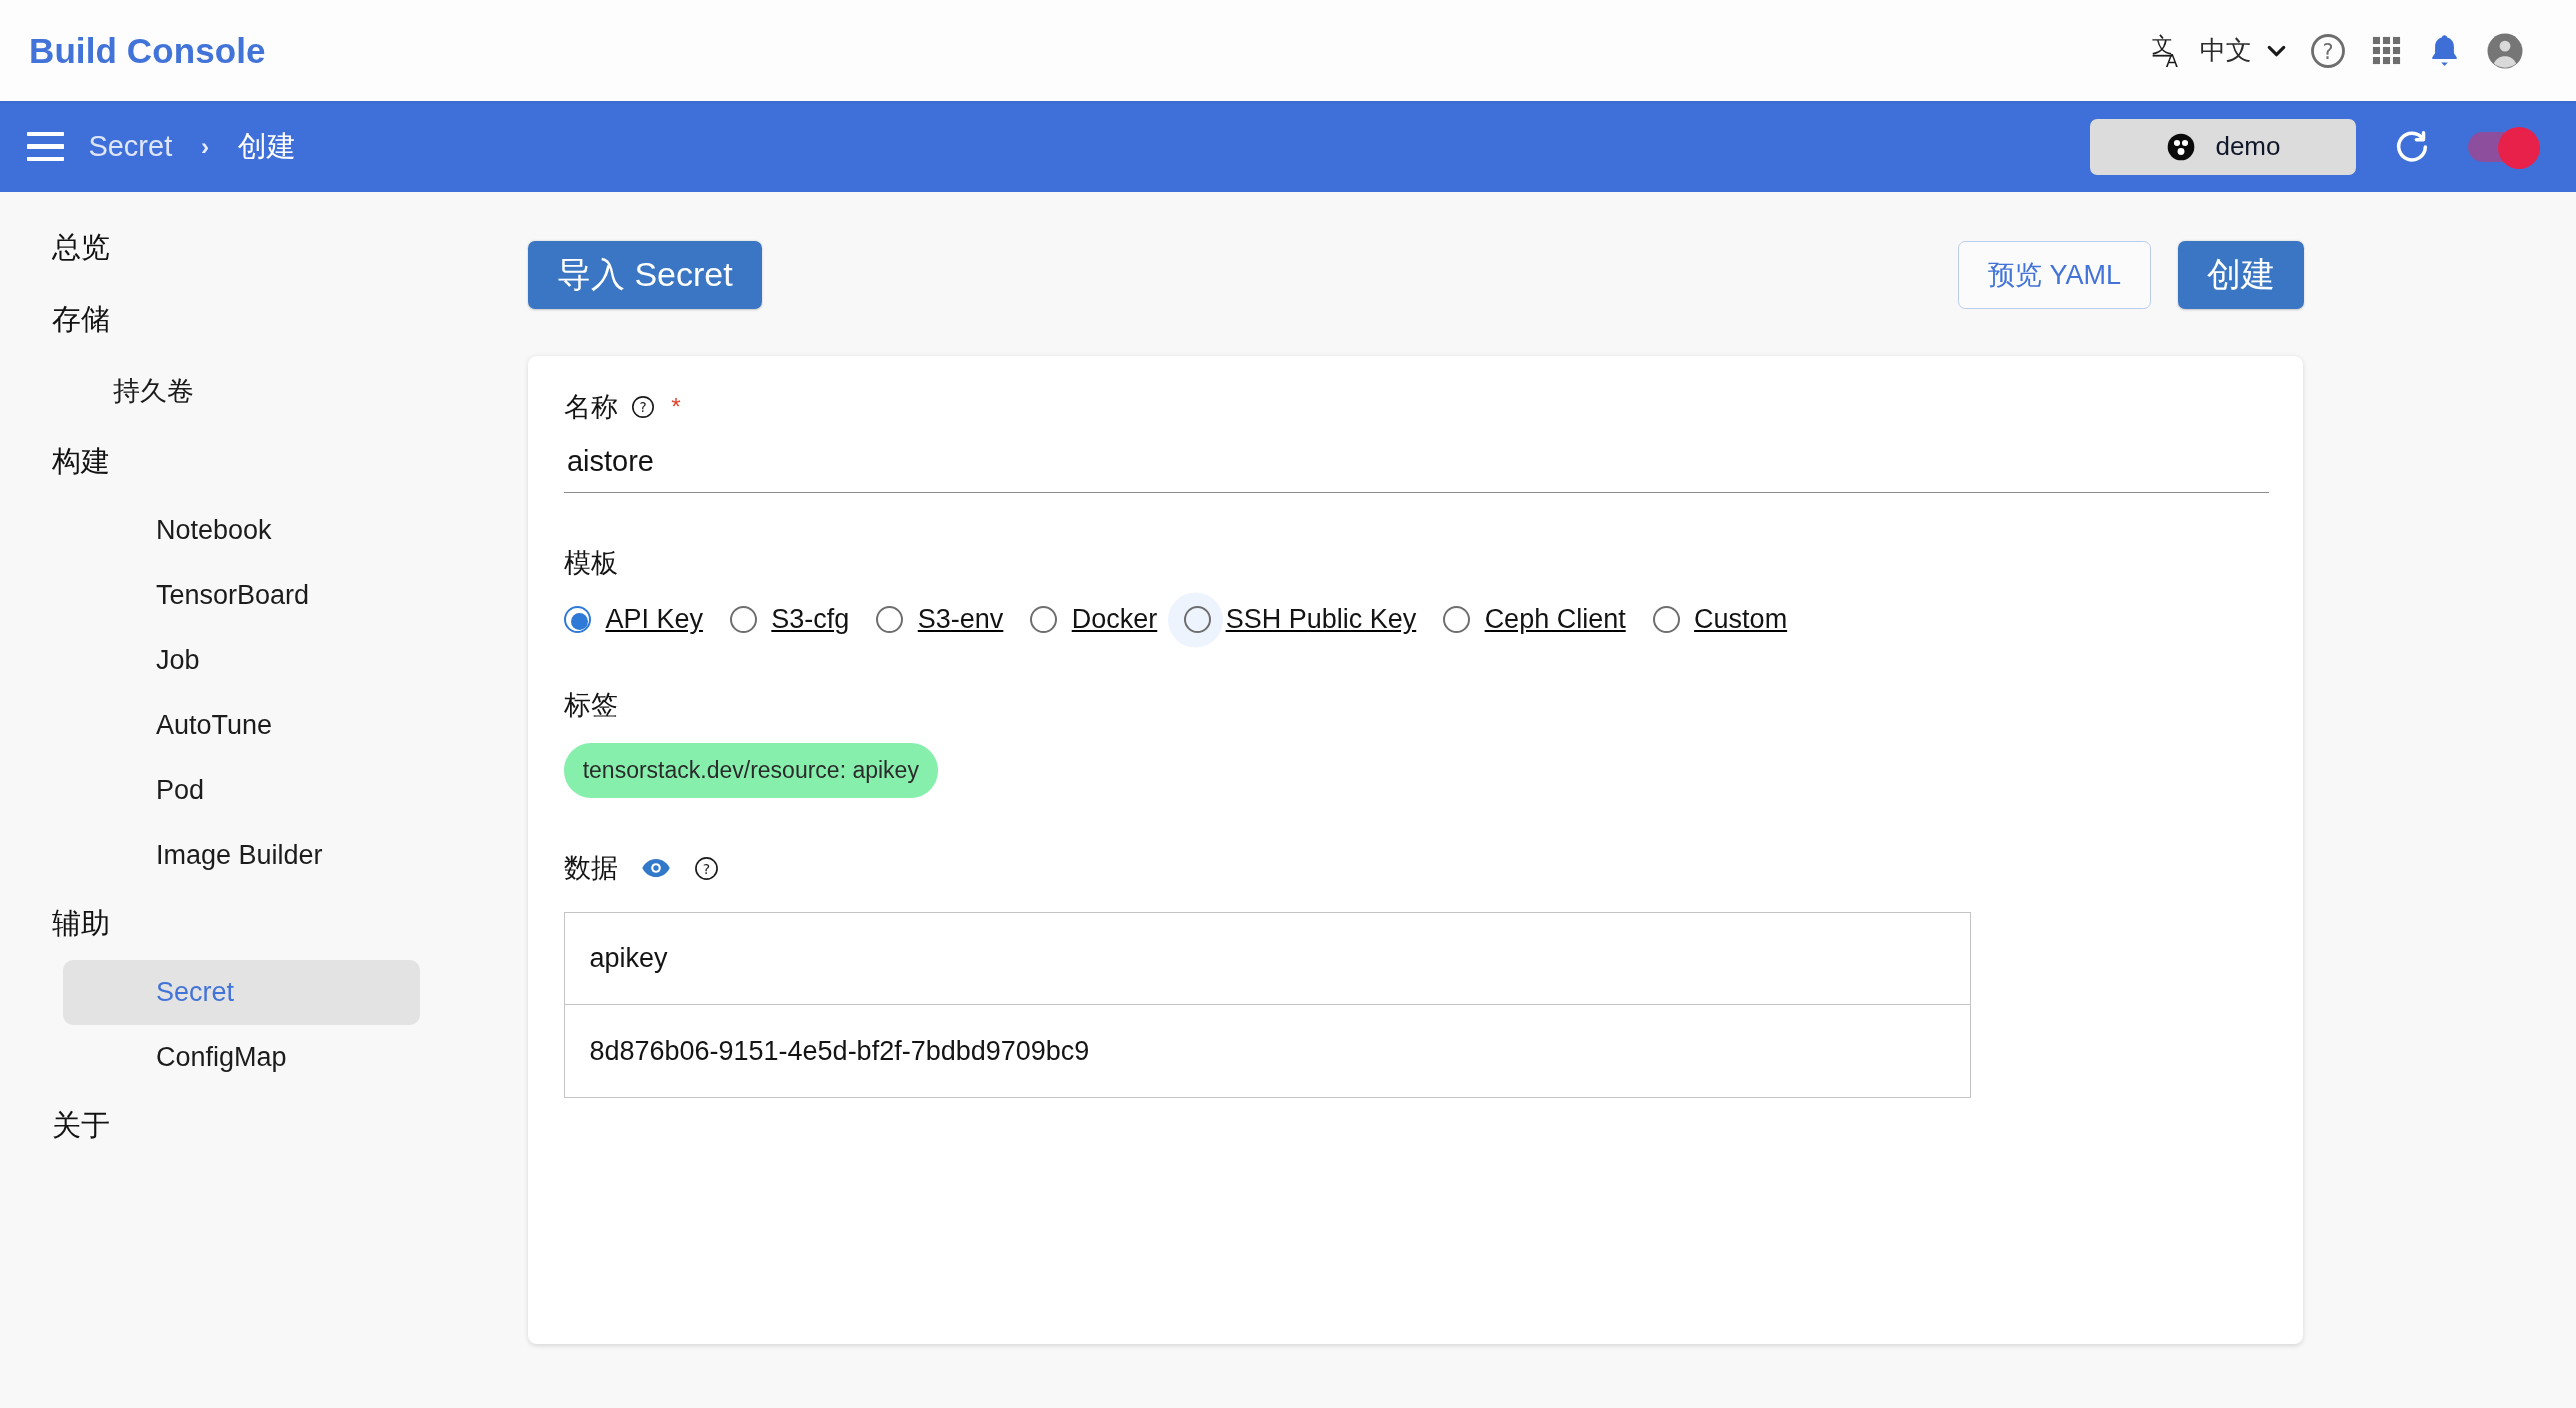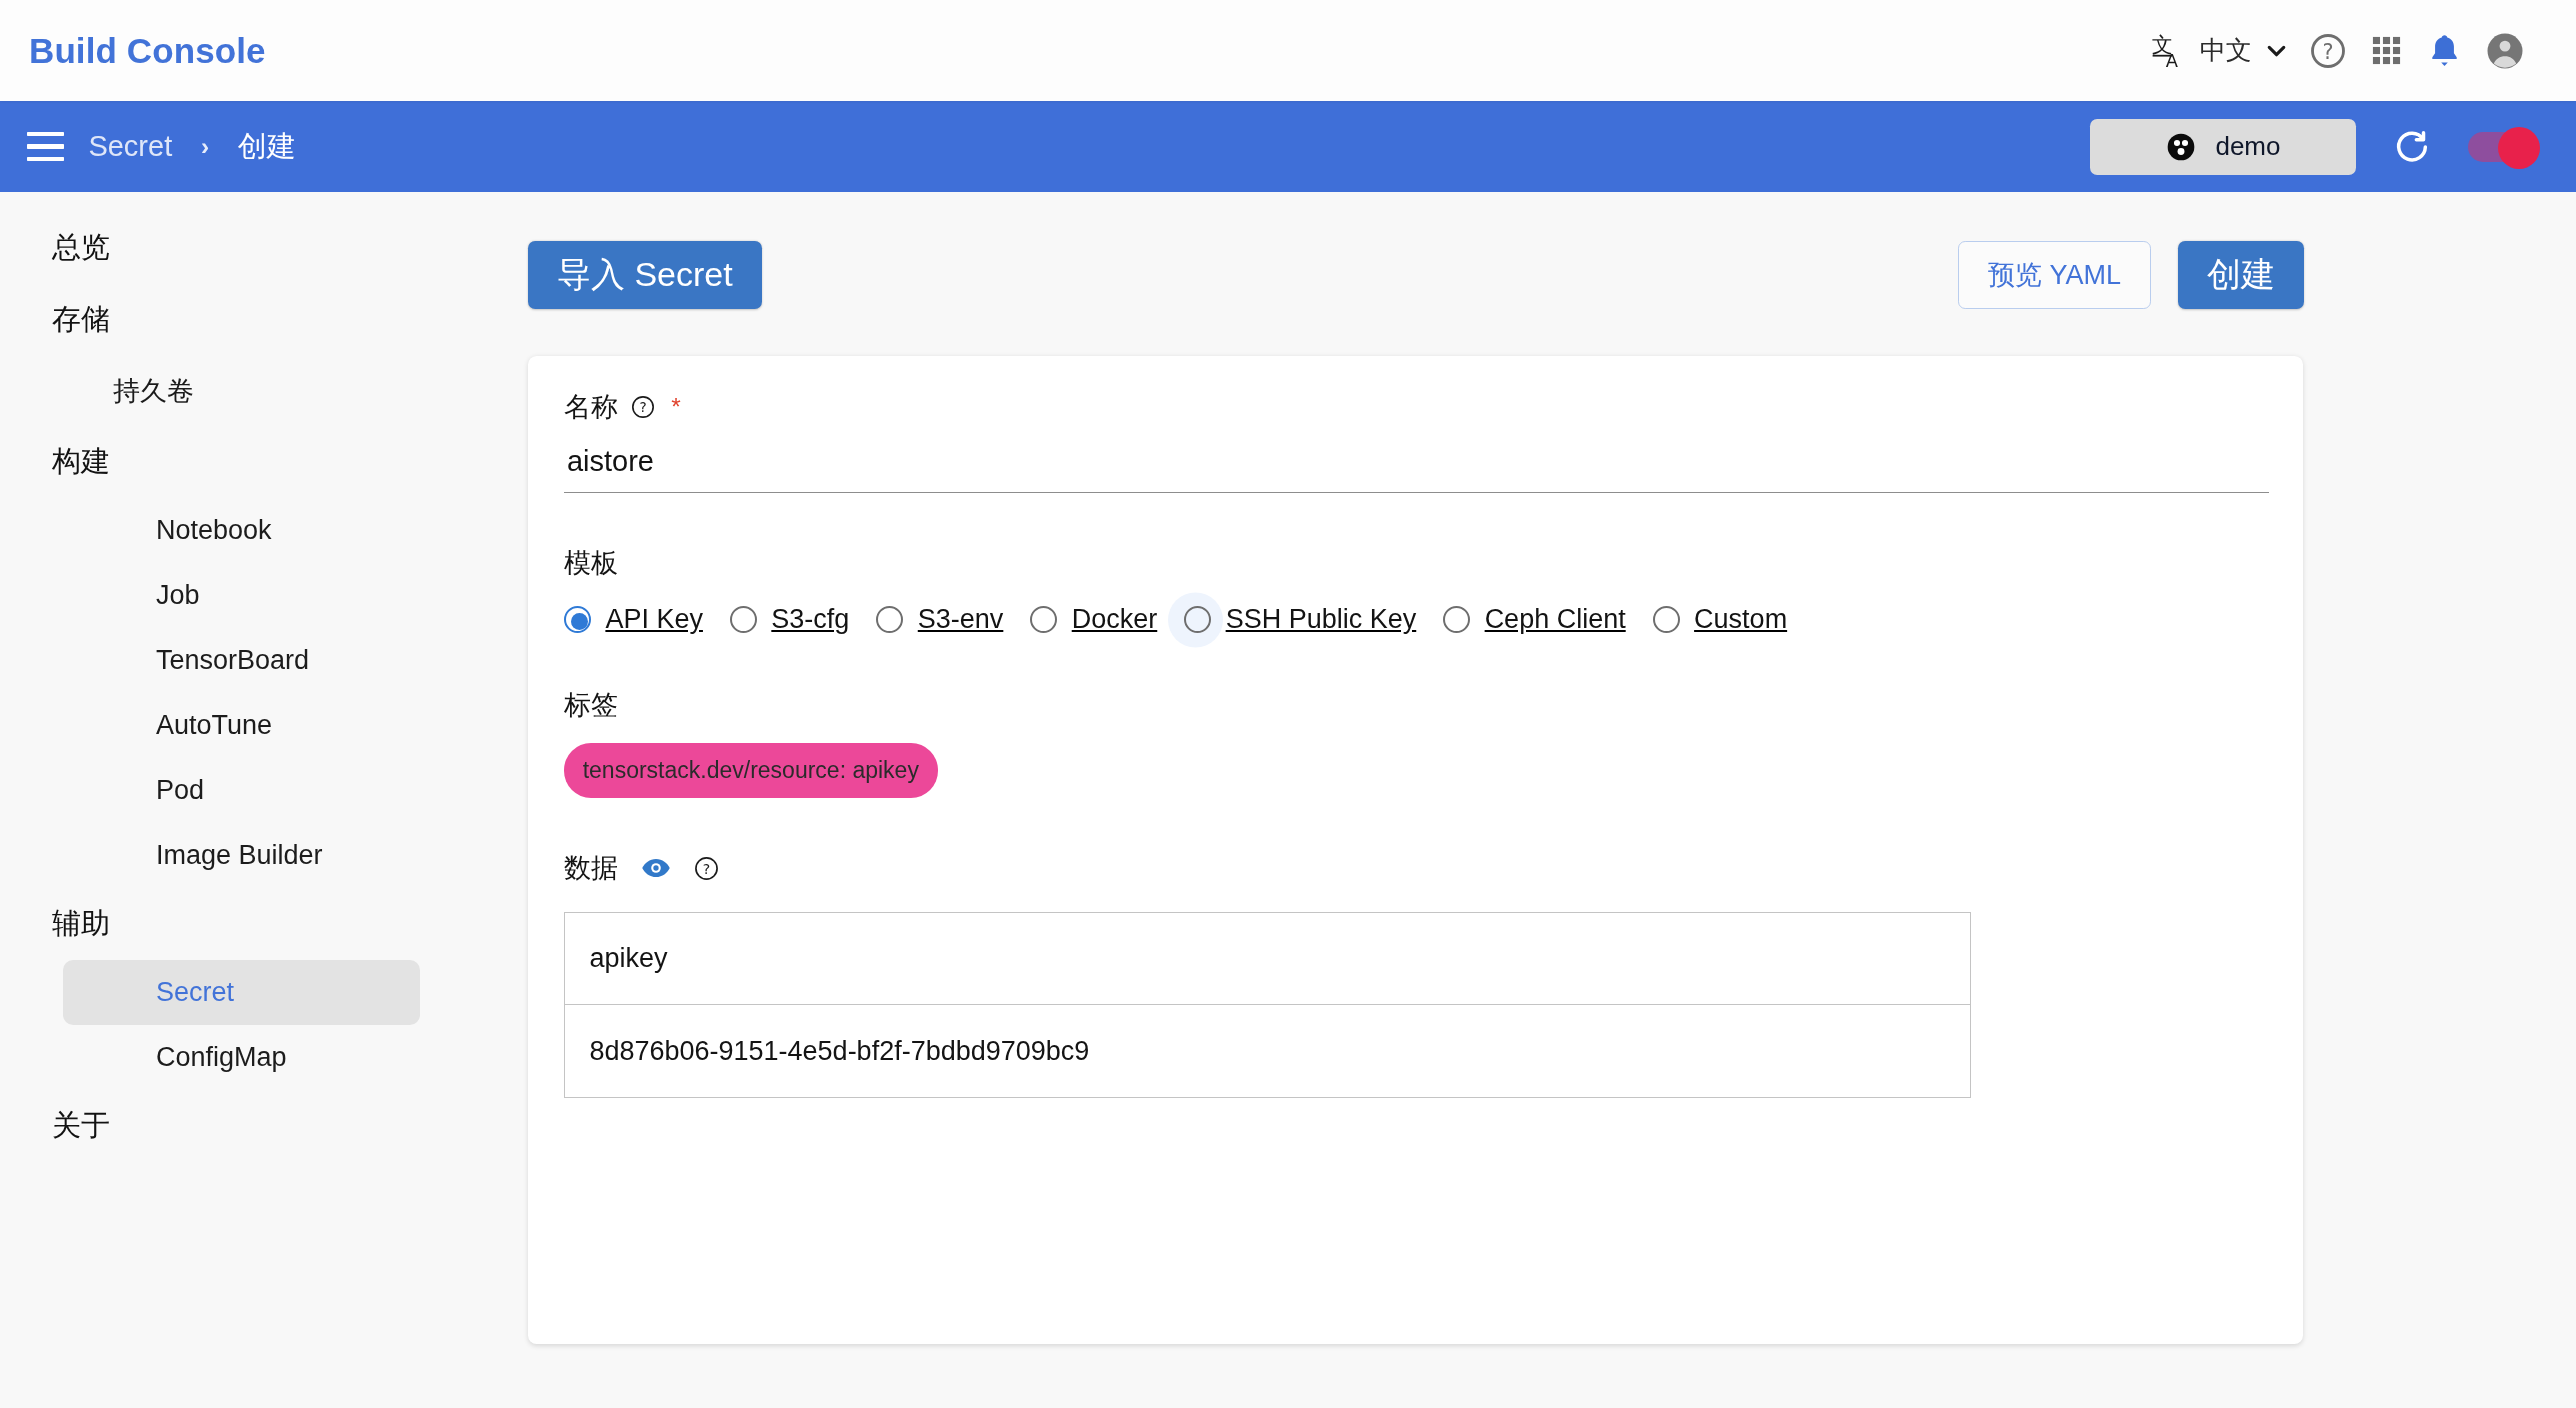--- a/index.html
+++ b/index.html
@@ -145,21 +145,21 @@
   }
   .radio-mark.checked { border-color: #2f7ad6; }
   .radio-mark.checked::after {
     content: ""; position: absolute; left: 5px; top: 5px;
     width: 17px; height: 17px; border-radius: 50%; background: #2f7ad6;
   }
   .radio-label { font-size: 27px; color: #131313; margin-left: 14.4px; white-space: nowrap; }
 
   .chip {
     display: inline-flex; align-items: center; height: 55px; padding: 0 18.7px;
-    background: #ec4899; border-radius: 27px; font-size: 23px; color: #2b2b2b;
+    background: #86efac; border-radius: 27px; font-size: 23px; color: #2b2b2b;
     margin-top: 20px;
   }
 
   .data-label-row { display: flex; align-items: center; gap: 21.6px; }
   .data-box { margin-top: 26px; width: 1407px; }
   .data-cell {
     width: 100%; height: 93px; background: #ffffff;
     border: 1.4px solid #c4c4c4; display: flex; align-items: center;
     padding: 0 24.4px; font-size: 27px; color: #141414;
   }
@@ -278,22 +278,22 @@
 </div>
 
 <div class="page">
 
   <nav class="sidebar">
     <div class="nav-section">总览</div>
     <div class="nav-section">存储</div>
     <div class="nav-item sub-cjk">持久卷</div>
     <div class="nav-section">构建</div>
     <div class="nav-item">Notebook</div>
+    <div class="nav-item">TensorBoard</div>
     <div class="nav-item">Job</div>
-    <div class="nav-item">TensorBoard</div>
     <div class="nav-item">AutoTune</div>
     <div class="nav-item">Pod</div>
     <div class="nav-item">Image Builder</div>
     <div class="nav-section">辅助</div>
     <div class="nav-item active">Secret</div>
     <div class="nav-item">ConfigMap</div>
     <div class="nav-section">关于</div>
   </nav>
 
   <main class="main">

